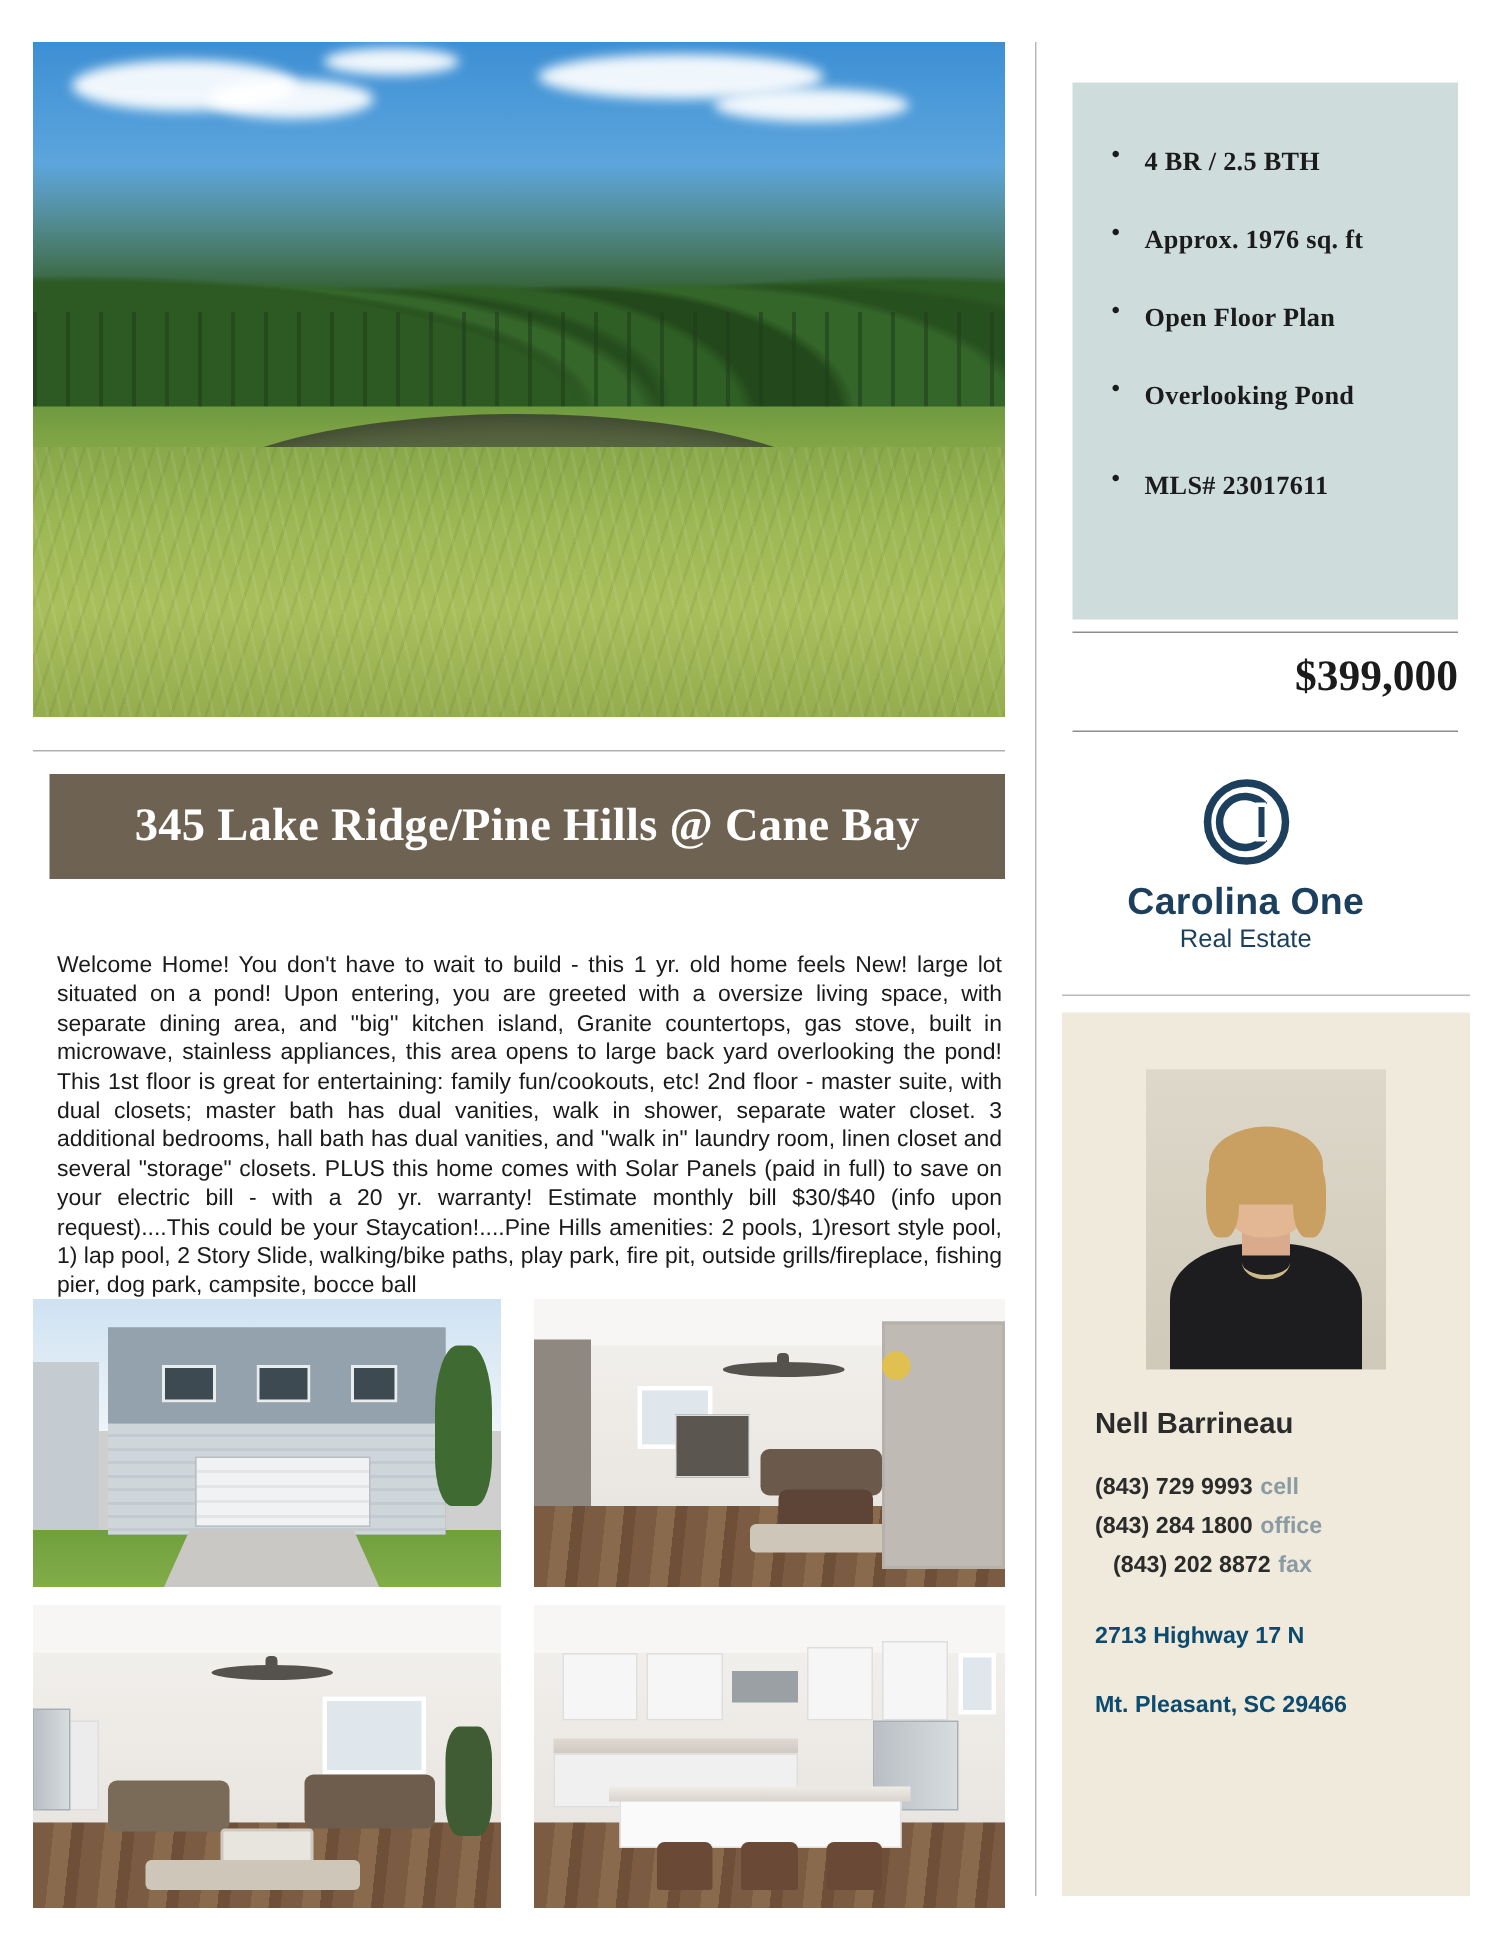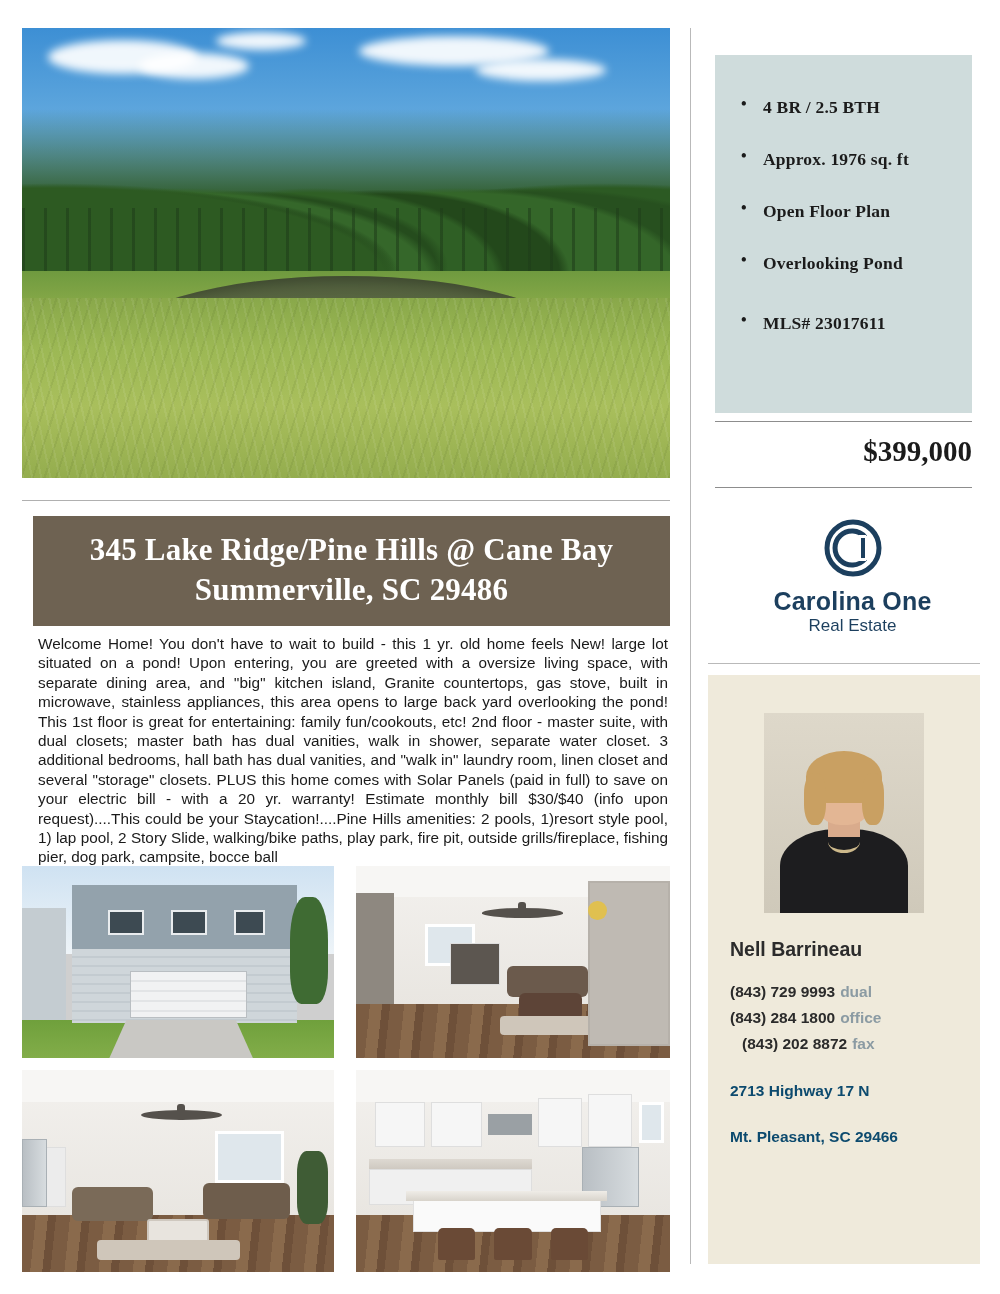--- a/index.html
+++ b/index.html
@@ -276,21 +276,21 @@
     position: absolute;
     left: 25px;
     top: 487px;
     width: 257px;
     height: 1px;
     background: #8d8d8d;
   }
 
   .brand {
     position: absolute;
-    left: 34px;
+    left: 12px;
     top: 518px;
     width: 257px;
     text-align: center;
   }
   .brand-mark {
     width: 60px; height: 60px;
     margin: 0 auto 10px auto;
     position: relative;
   }
   .brand-name {
@@ -406,21 +406,20 @@
     <div class="grass-far"></div>
     <div class="pond"></div>
     <div class="grass-near"></div>
     <div class="grass-texture"></div>
   </div>
 
   <div class="divider-left-top"></div>
 
   <div class="title-band">
     <span>345 Lake Ridge/Pine Hills @ Cane Bay</span>
-    <span class="line2">Summerville, SC 29486</span>
   </div>
 
   <div class="description">Welcome Home! You don't have to wait to build - this 1 yr. old home feels New! large lot situated on a pond! Upon entering, you are greeted with a oversize living space, with separate dining area, and ''big'' kitchen island, Granite countertops, gas stove, built in microwave, stainless appliances, this area opens to large back yard overlooking the pond! This 1st floor is great for entertaining: family fun/cookouts, etc! 2nd floor - master suite, with dual closets; master bath has dual vanities, walk in shower, separate water closet. 3 additional bedrooms, hall bath has dual vanities, and "walk in" laundry room, linen closet and several "storage" closets. PLUS this home comes with Solar Panels (paid in full) to save on your electric bill - with a 20 yr. warranty! Estimate monthly bill $30/$40 (info upon request)....This could be your Staycation!....Pine Hills amenities: 2 pools, 1)resort style pool, 1) lap pool, 2 Story Slide, walking/bike paths, play park, fire pit, outside grills/fireplace, fishing pier, dog park, campsite, bocce ball</div>
 
   <div class="photo-grid">
 
     <div class="grid-photo gp1">
       <div class="ext-sky"></div>
       <div class="ext-lawn"></div>
       <div class="ext-nbr"></div>
@@ -533,21 +532,21 @@
       <div class="ap-head"></div>
       <div class="ap-hair"></div>
       <div class="ap-hair2"></div>
       <div class="ap-hair3"></div>
       <div class="ap-neckl"></div>
     </div>
 
     <div class="agent-name">Nell Barrineau</div>
 
     <div class="contact-line cl1">
-      <span>(843) 729 9993</span><span class="tag">dual</span>
+      <span>(843) 729 9993</span><span class="tag">cell</span>
     </div>
     <div class="contact-line cl2">
       <span>(843) 284 1800</span><span class="tag">office</span>
     </div>
     <div class="contact-line cl3">
       <span>(843) 202 8872</span><span class="tag">fax</span>
     </div>
 
     <div class="addr-line al1">2713 Highway 17 N</div>
     <div class="addr-line al2">Mt. Pleasant, SC 29466</div>

